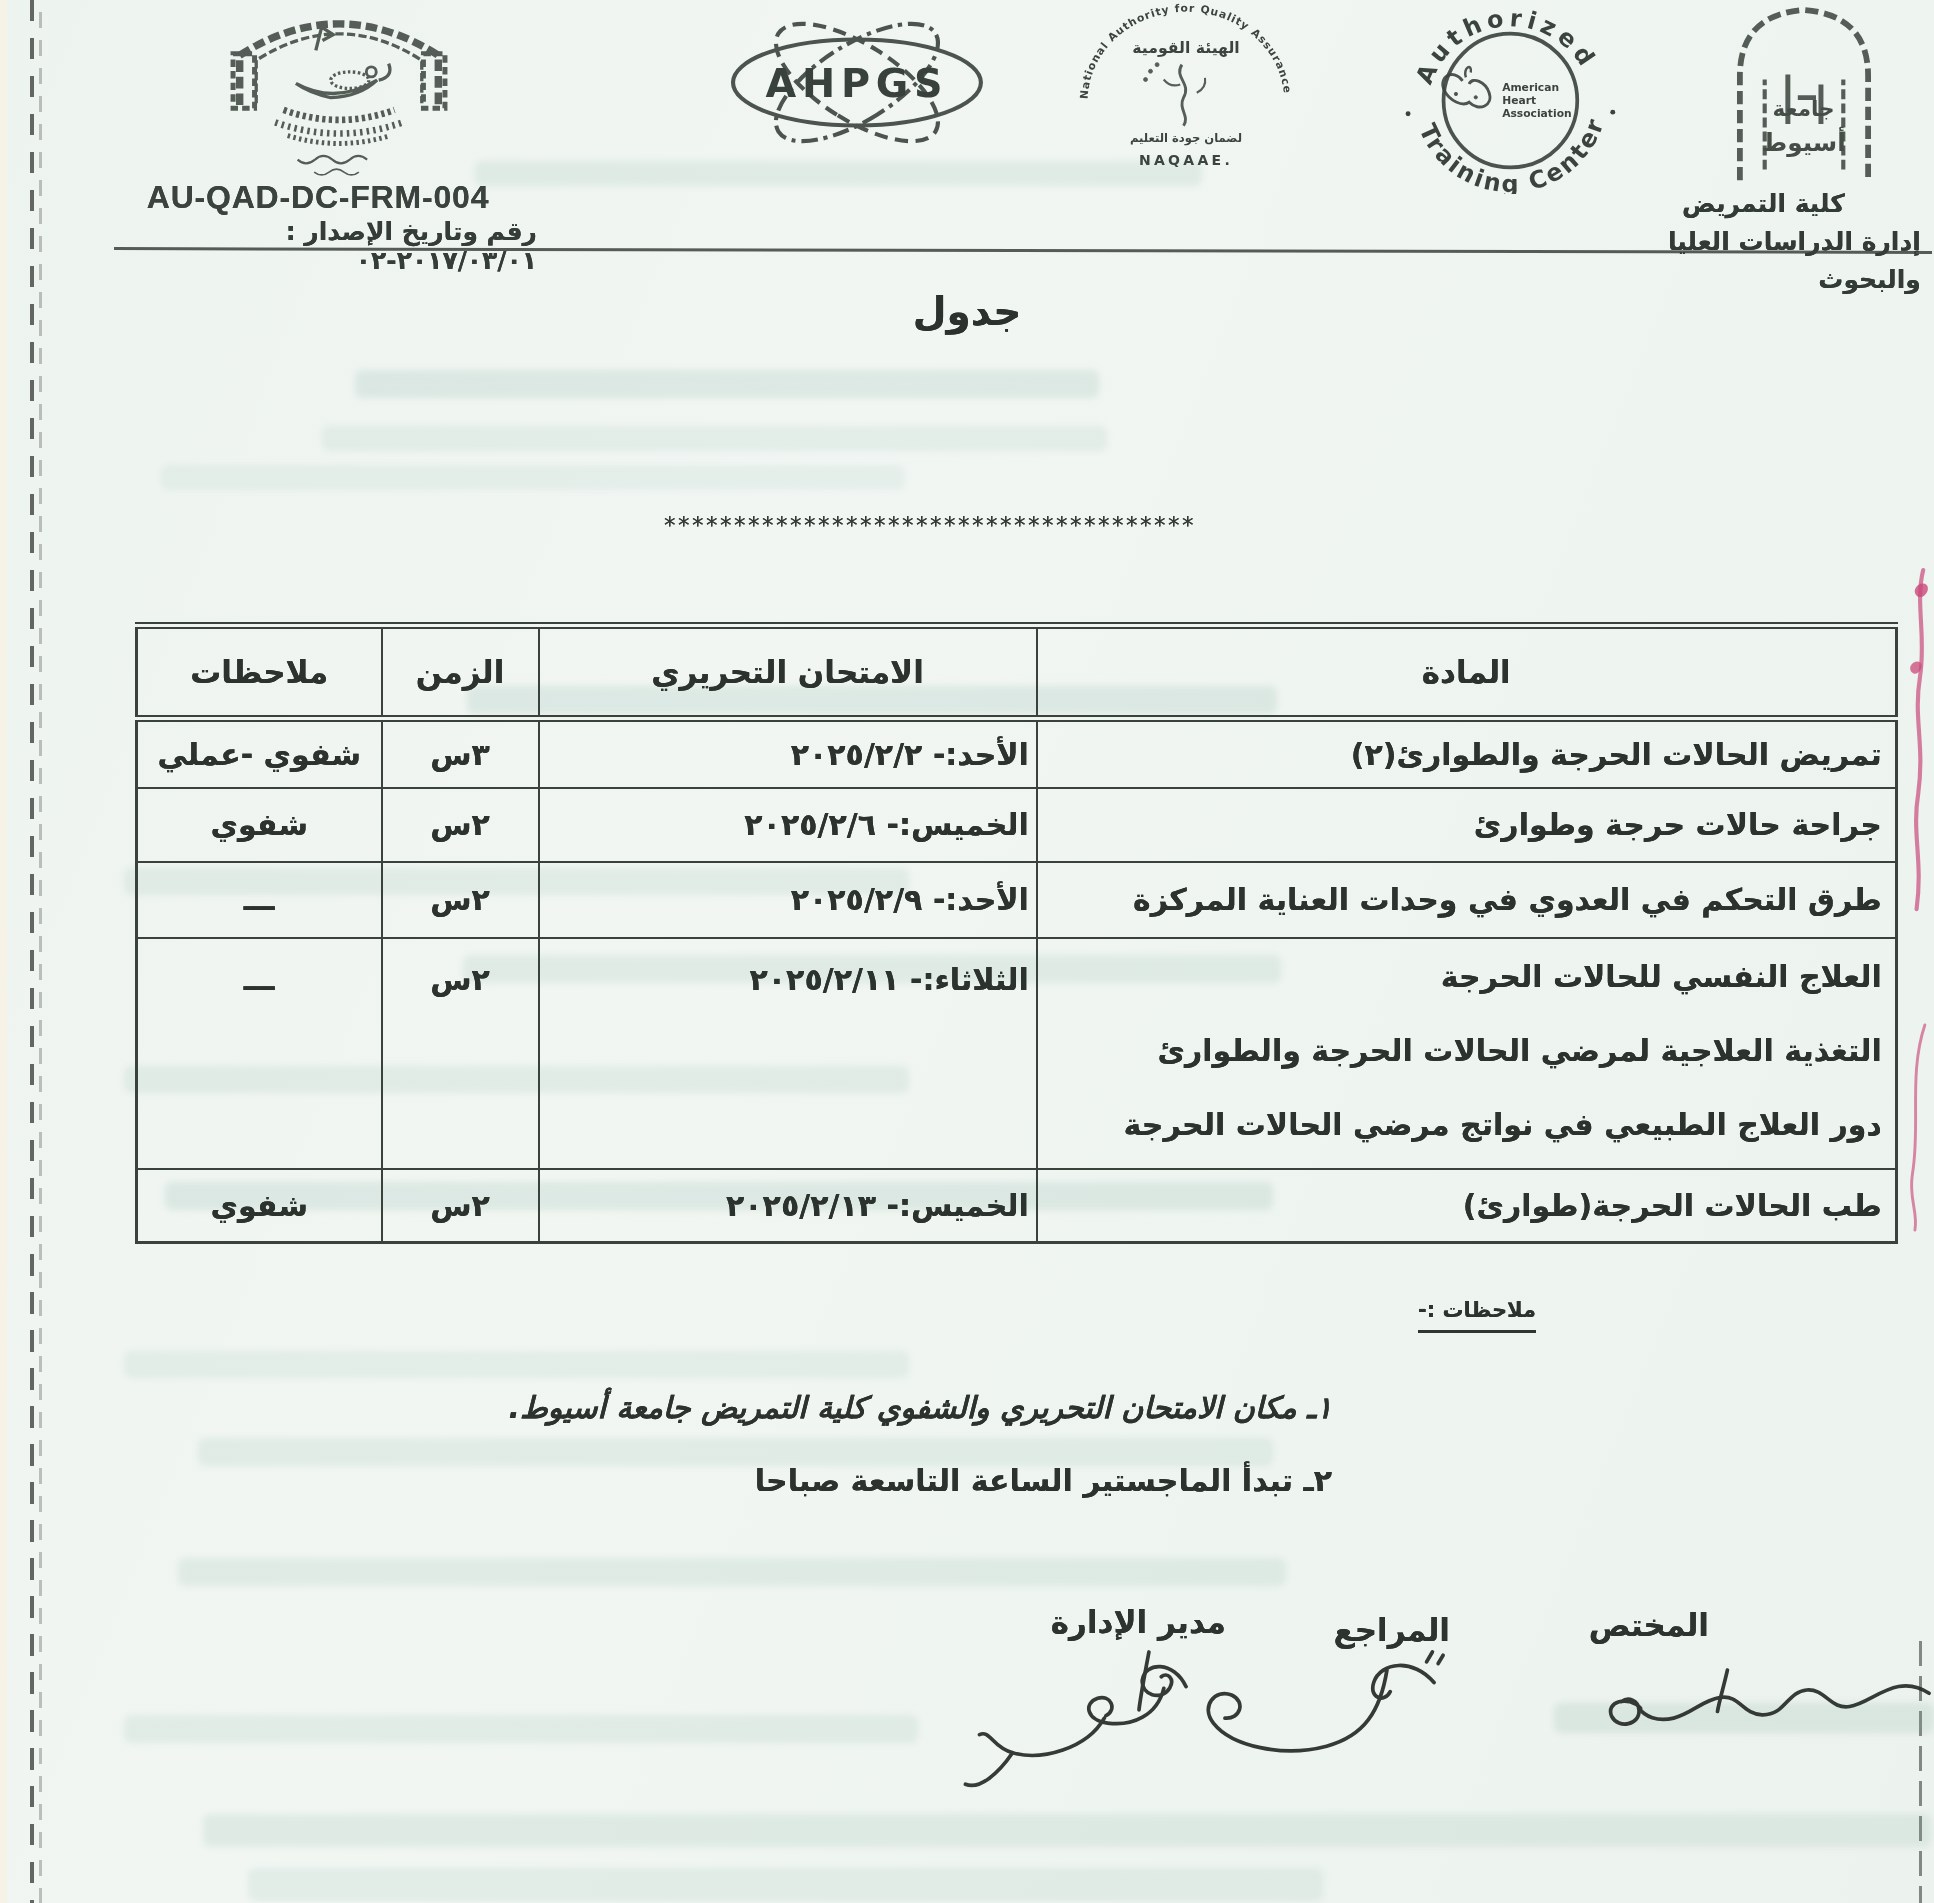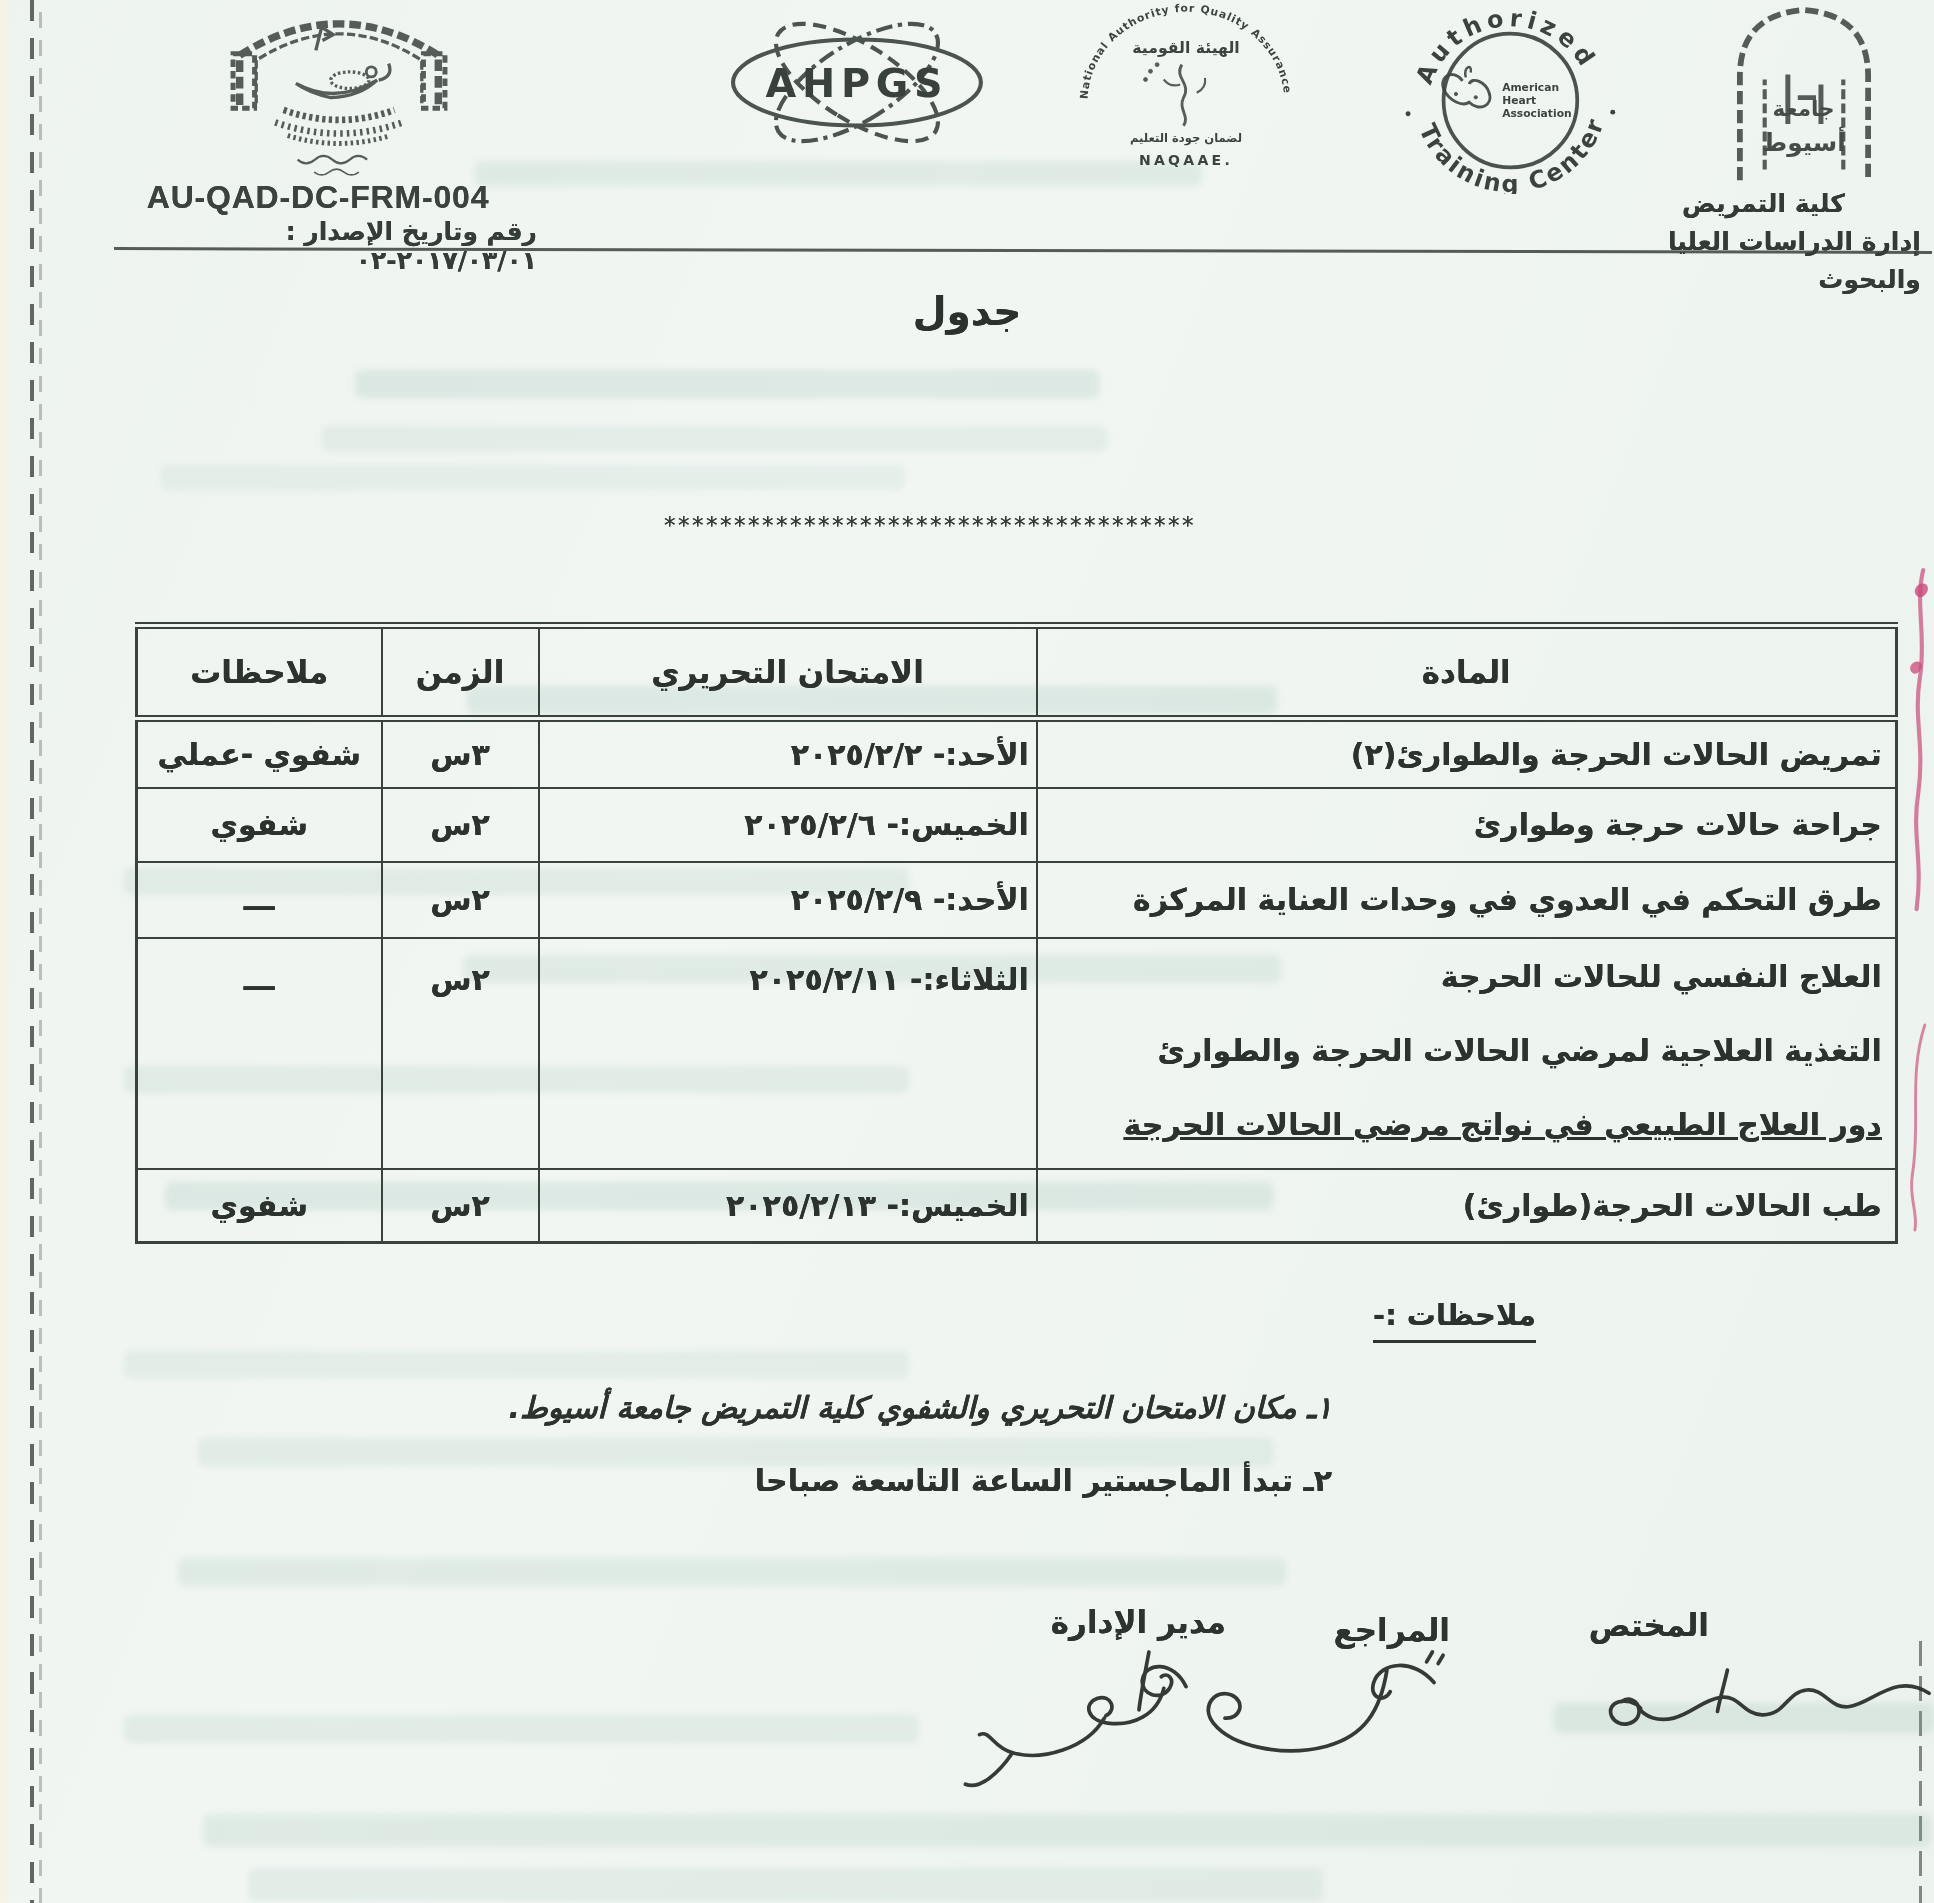--- a/index.html
+++ b/index.html
@@ -55,24 +55,24 @@
   td{font-size:30px;vertical-align:middle;}
   td.subj{text-align:right;padding:3.3px 13.2px 3.3px 6.6px;}
   td.exam{text-align:right;padding:3.3px 6.6px 3.3px 3.3px;}
   td.time,td.note{text-align:center;}
   tr.r1{height:69px;} tr.r2{height:74px;} tr.r3{height:76px;}
   tr.r4{height:231px;} tr.r5{height:74px;}
   tr.r4 td{vertical-align:top;}
   tr.r4 td.exam,tr.r4 td.time,tr.r4 td.note{padding-top:23px;}
   tr.r4 td.subj{padding-top:16.5px;}
   .subj-line{line-height:43px;margin-bottom:31px;}
-  .subj-line:last-child{margin-bottom:12px;text-decoration:underline;}
-
-  
-  .notes-h{right:398px;top:1298px;font-size:29px;font-weight:700;
+  .subj-line:last-child{margin-bottom:12px;}
+
+  
+  .notes-h{right:398px;top:1298px;font-size:21px;font-weight:700;
     border-bottom:3.3px solid #2f3632;padding-bottom:8.3px;}
   .note-i1{right:602px;top:1390px;font-size:30px;font-weight:700;font-style:italic;}
   .note-i2{right:602px;top:1463px;font-size:30px;font-weight:700;}
 
   
   .sig-lbl{font-size:31px;font-weight:700;color:#2d332f;}
   .sig-spec{right:225px;top:1607px;}
   .sig-rev{right:484px;top:1612px;}
   .sig-dir{right:708px;top:1604px;}
 

